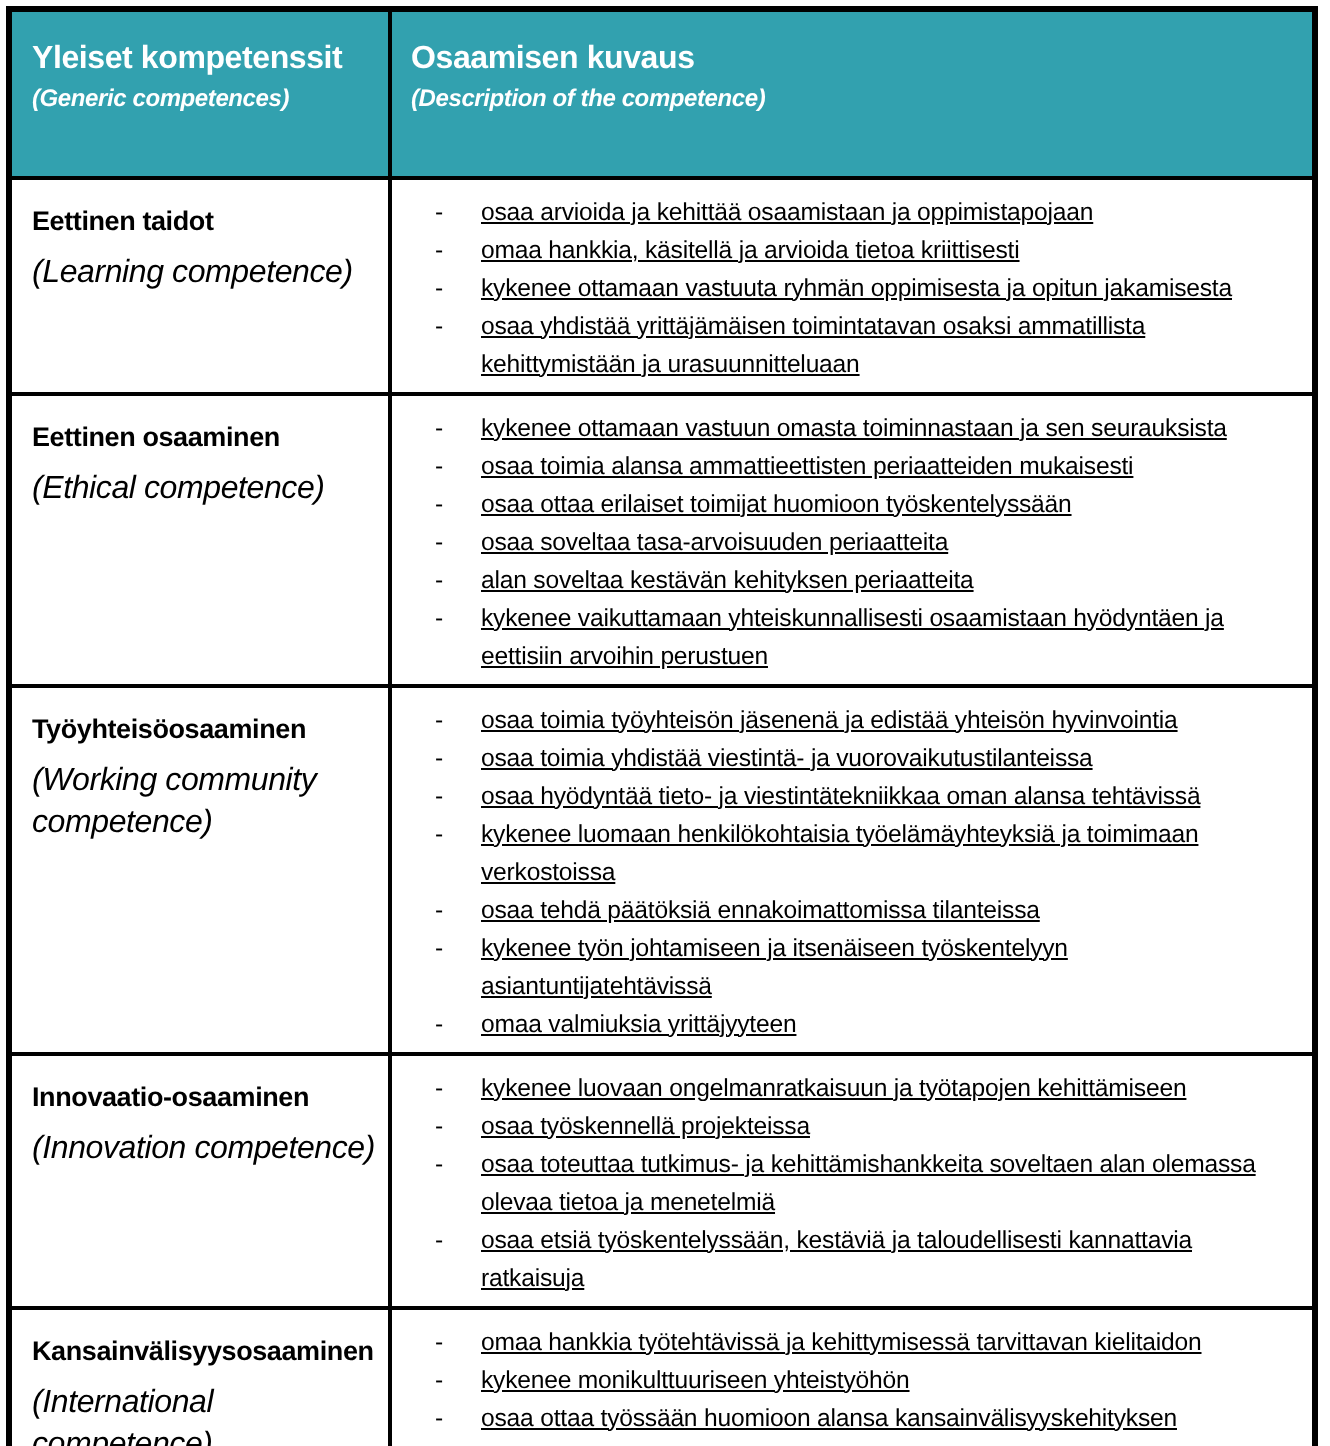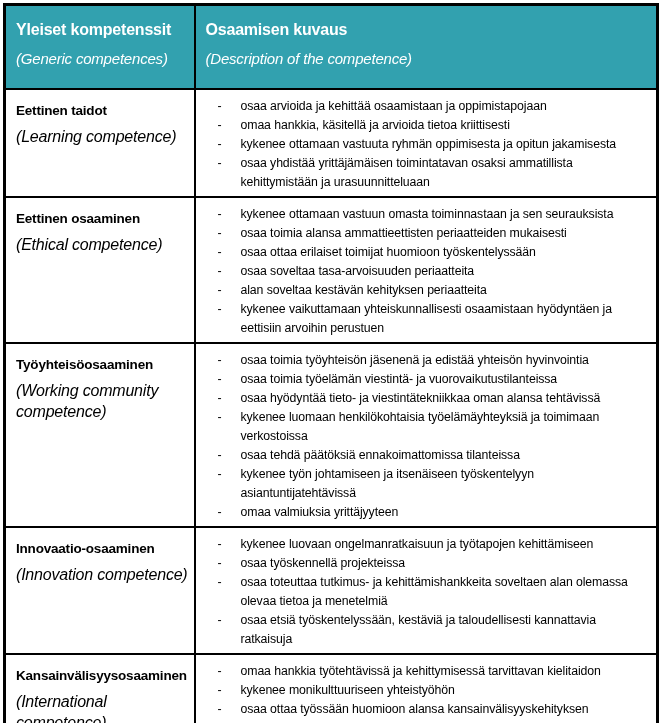--- a/index.html
+++ b/index.html
@@ -38,25 +38,24 @@
     vertical-align: top;
     padding: 14px 8px 10px 10px;
     height: 84px;
     box-sizing: border-box;
     letter-spacing: -0.2px;
   }
   .hdr-title {
     font-size: 16px;
     font-weight: bold;
     line-height: 20px;
-    margin-bottom: 10px;
   }
   .hdr-sub {
-    font-size: 15px;
-    font-weight: normal;
+    font-size: 12px;
+    font-weight: bold;
     font-style: italic;
     line-height: 18px;
   }
 
   
   td.name-cell {
     vertical-align: top;
     padding: 12px 6px 6px 10px;
     box-sizing: border-box;
     letter-spacing: -0.2px;
@@ -86,20 +85,21 @@
     padding: 0;
     list-style: none;
   }
   ul.bullets li {
     position: relative;
     padding-left: 45px;
     font-size: 12.3px;
     line-height: 19px;
     letter-spacing: -0.1px;
     color: #000000;
+    text-decoration: underline;
   }
   ul.bullets li::before {
     content: "-";
     position: absolute;
     left: 22px;
     top: 0;
   }
 
   
   tr.r0 td { height: 102px; }
@@ -161,21 +161,21 @@
         </td>
       </tr>
       <tr class="r2">
         <td class="name-cell">
           <div class="fi-name">Työyhteisöosaaminen</div>
           <div class="en-name">(Working community competence)</div>
         </td>
         <td class="desc-cell">
           <ul class="bullets">
             <li>osaa toimia työyhteisön jäsenenä ja edistää yhteisön hyvinvointia</li>
-            <li>osaa toimia työelämän viestintä- ja vuorovaikutustilanteissa</li>
+            <li>osaa toimia yhdistää viestintä- ja vuorovaikutustilanteissa</li>
             <li>osaa hyödyntää tieto- ja viestintätekniikkaa oman alansa tehtävissä</li>
             <li>kykenee luomaan henkilökohtaisia työelämäyhteyksiä ja toimimaan verkostoissa</li>
             <li>osaa tehdä päätöksiä ennakoimattomissa tilanteissa</li>
             <li>kykenee työn johtamiseen ja itsenäiseen työskentelyyn asiantuntijatehtävissä</li>
             <li>omaa valmiuksia yrittäjyyteen</li>
           </ul>
         </td>
       </tr>
       <tr class="r3">
         <td class="name-cell">

